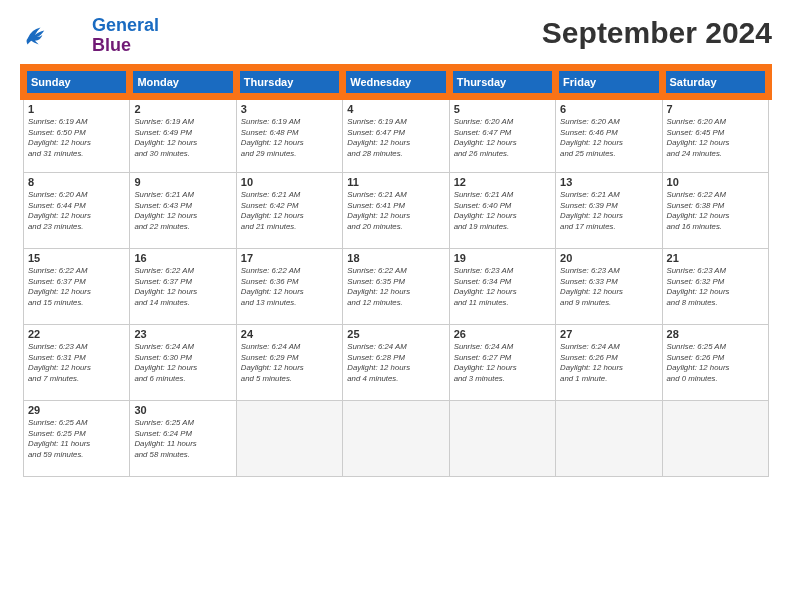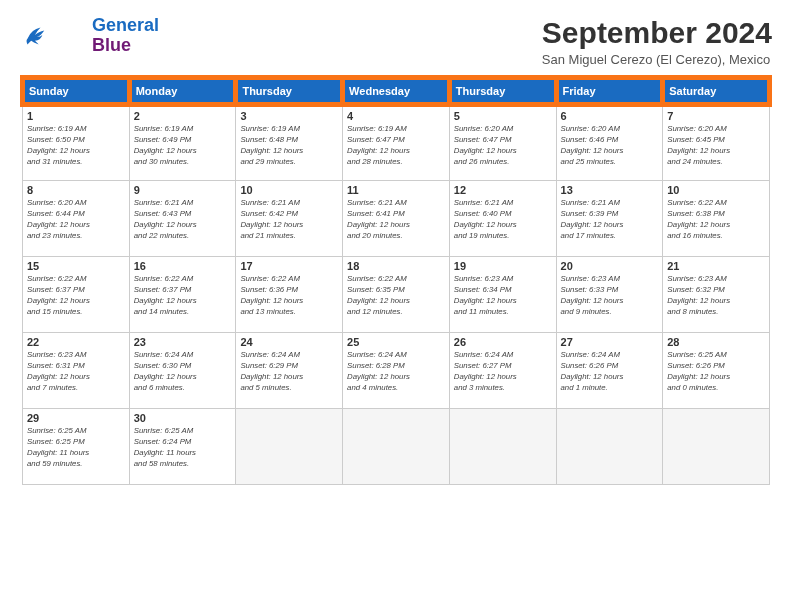--- a/index.html
+++ b/index.html
@@ -59,21 +59,21 @@
       border-collapse: collapse;
       font-size: 8.5px;
     }
     .calendar-table th {
       background: #1a6bc1;
       color: #fff;
       padding: 5px 4px;
       text-align: left;
       font-size: 11px;
       font-weight: bold;
-      border: 5px solid #f97316;
+      border: 7px solid #f97316;
     }
     .calendar-table td {
       border: 1px solid #ccc;
       vertical-align: top;
       padding: 3px 4px;
       width: calc(100%/7);
       height: 76px;
     }
     .calendar-table td.empty {
       background: #f5f5f5;
@@ -101,21 +101,20 @@
       <svg class="logo-bird" viewBox="0 0 30 30" xmlns="http://www.w3.org/2000/svg">
         <path d="M8 18 Q12 8 22 6 Q18 10 16 14 Q20 10 26 9 Q22 15 18 16 Q22 16 24 14 Q22 20 16 20 Q18 22 20 24 Q14 22 12 20 Q10 22 8 24 Q6 20 8 18Z" fill="#1a6bc1"></path>
       </svg>
       <div class="logo-text">
         <div><span>General</span></div>
         <div><span style="color:#701a75">Blue</span></div>
       </div>
     </div>
     <div class="title-block">
       <div class="month-title">September 2024</div>
-      <div class="location-title">San Miguel Cerezo (El Cerezo), Mexico</div>
     </div>
   </div>
 
   <table class="calendar-table">
     <thead>
       <tr>
         <th>Sunday</th>
         <th>Monday</th>
         <th>Thursday</th>
         <th>Wednesday</th>

